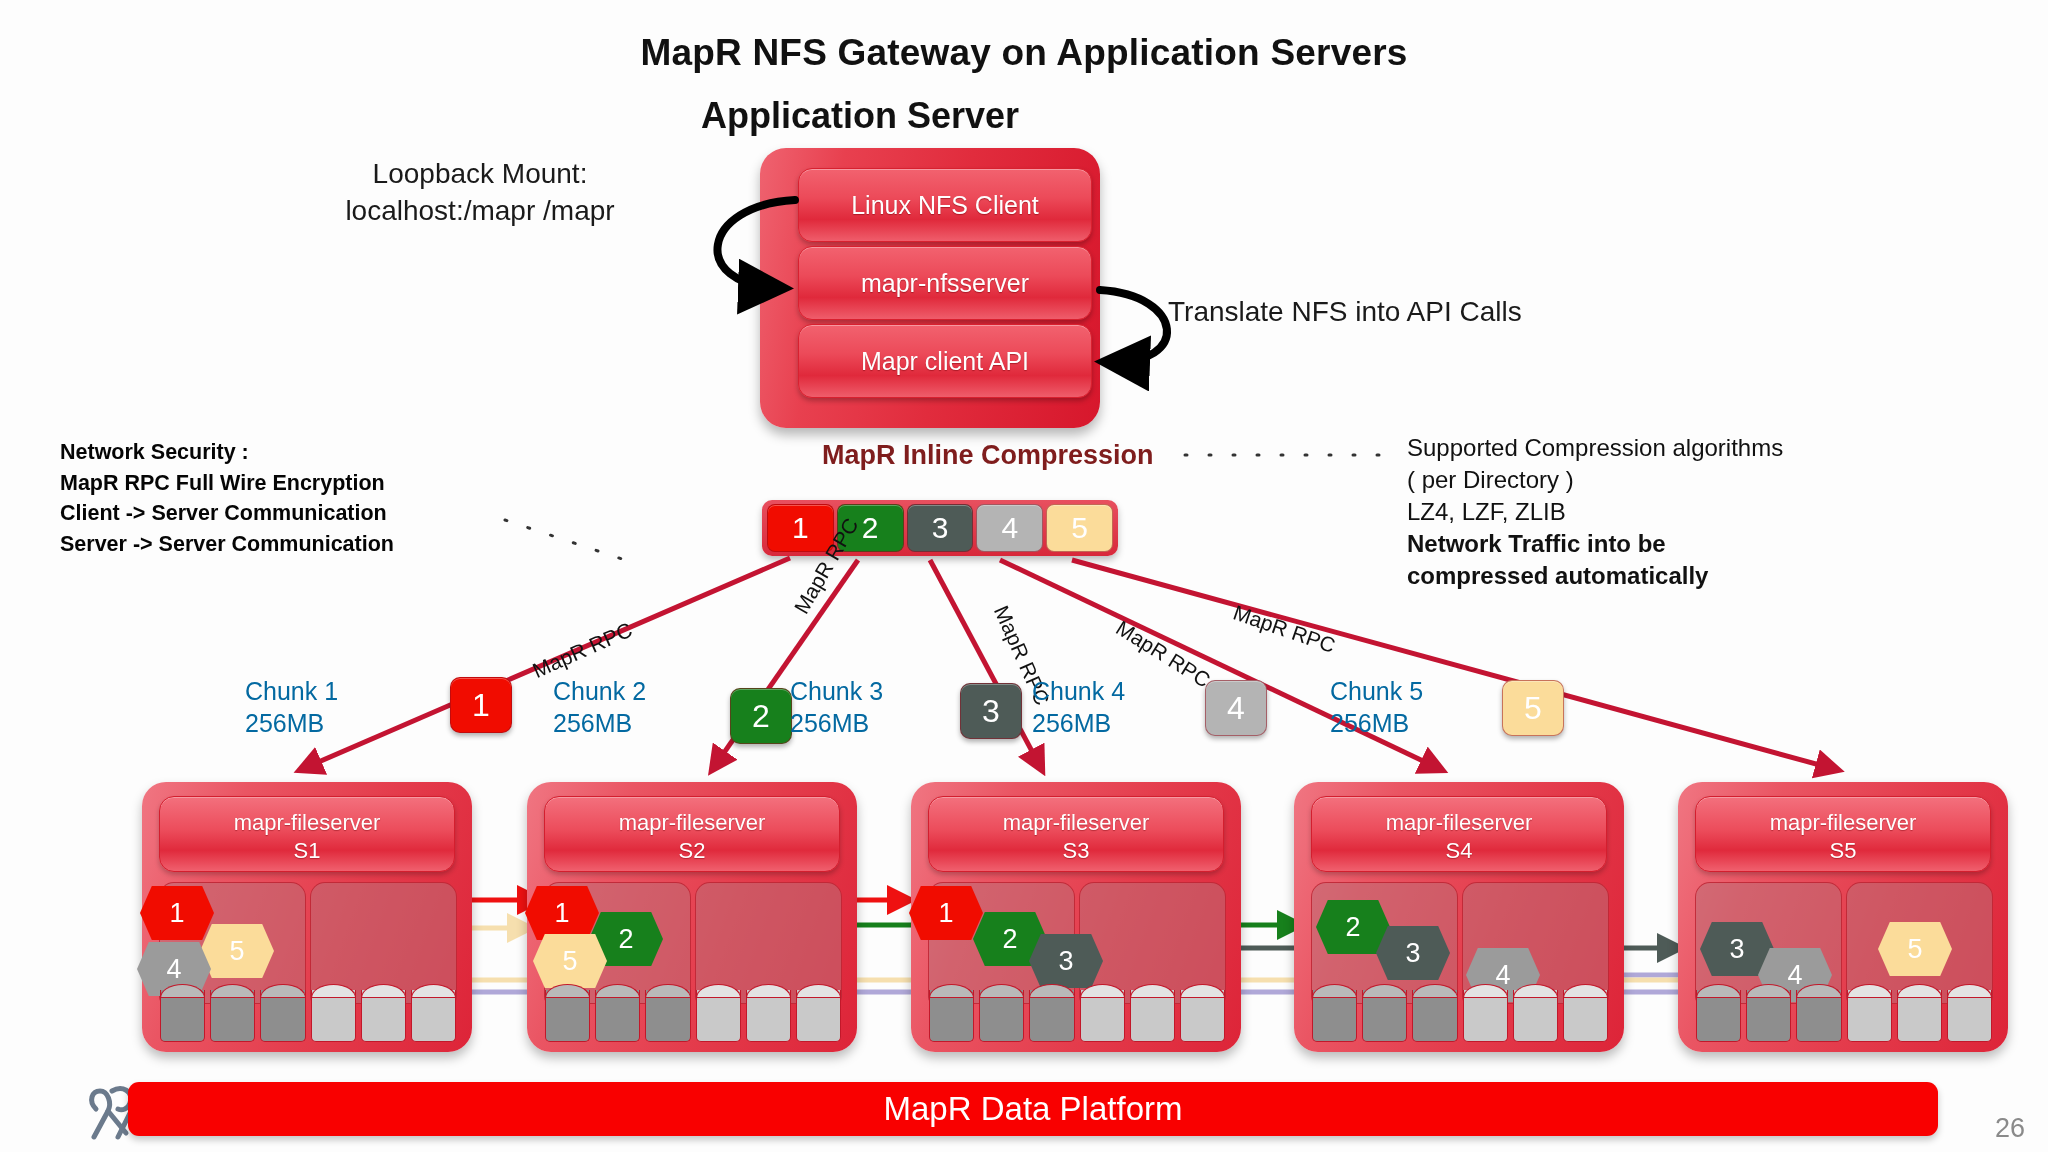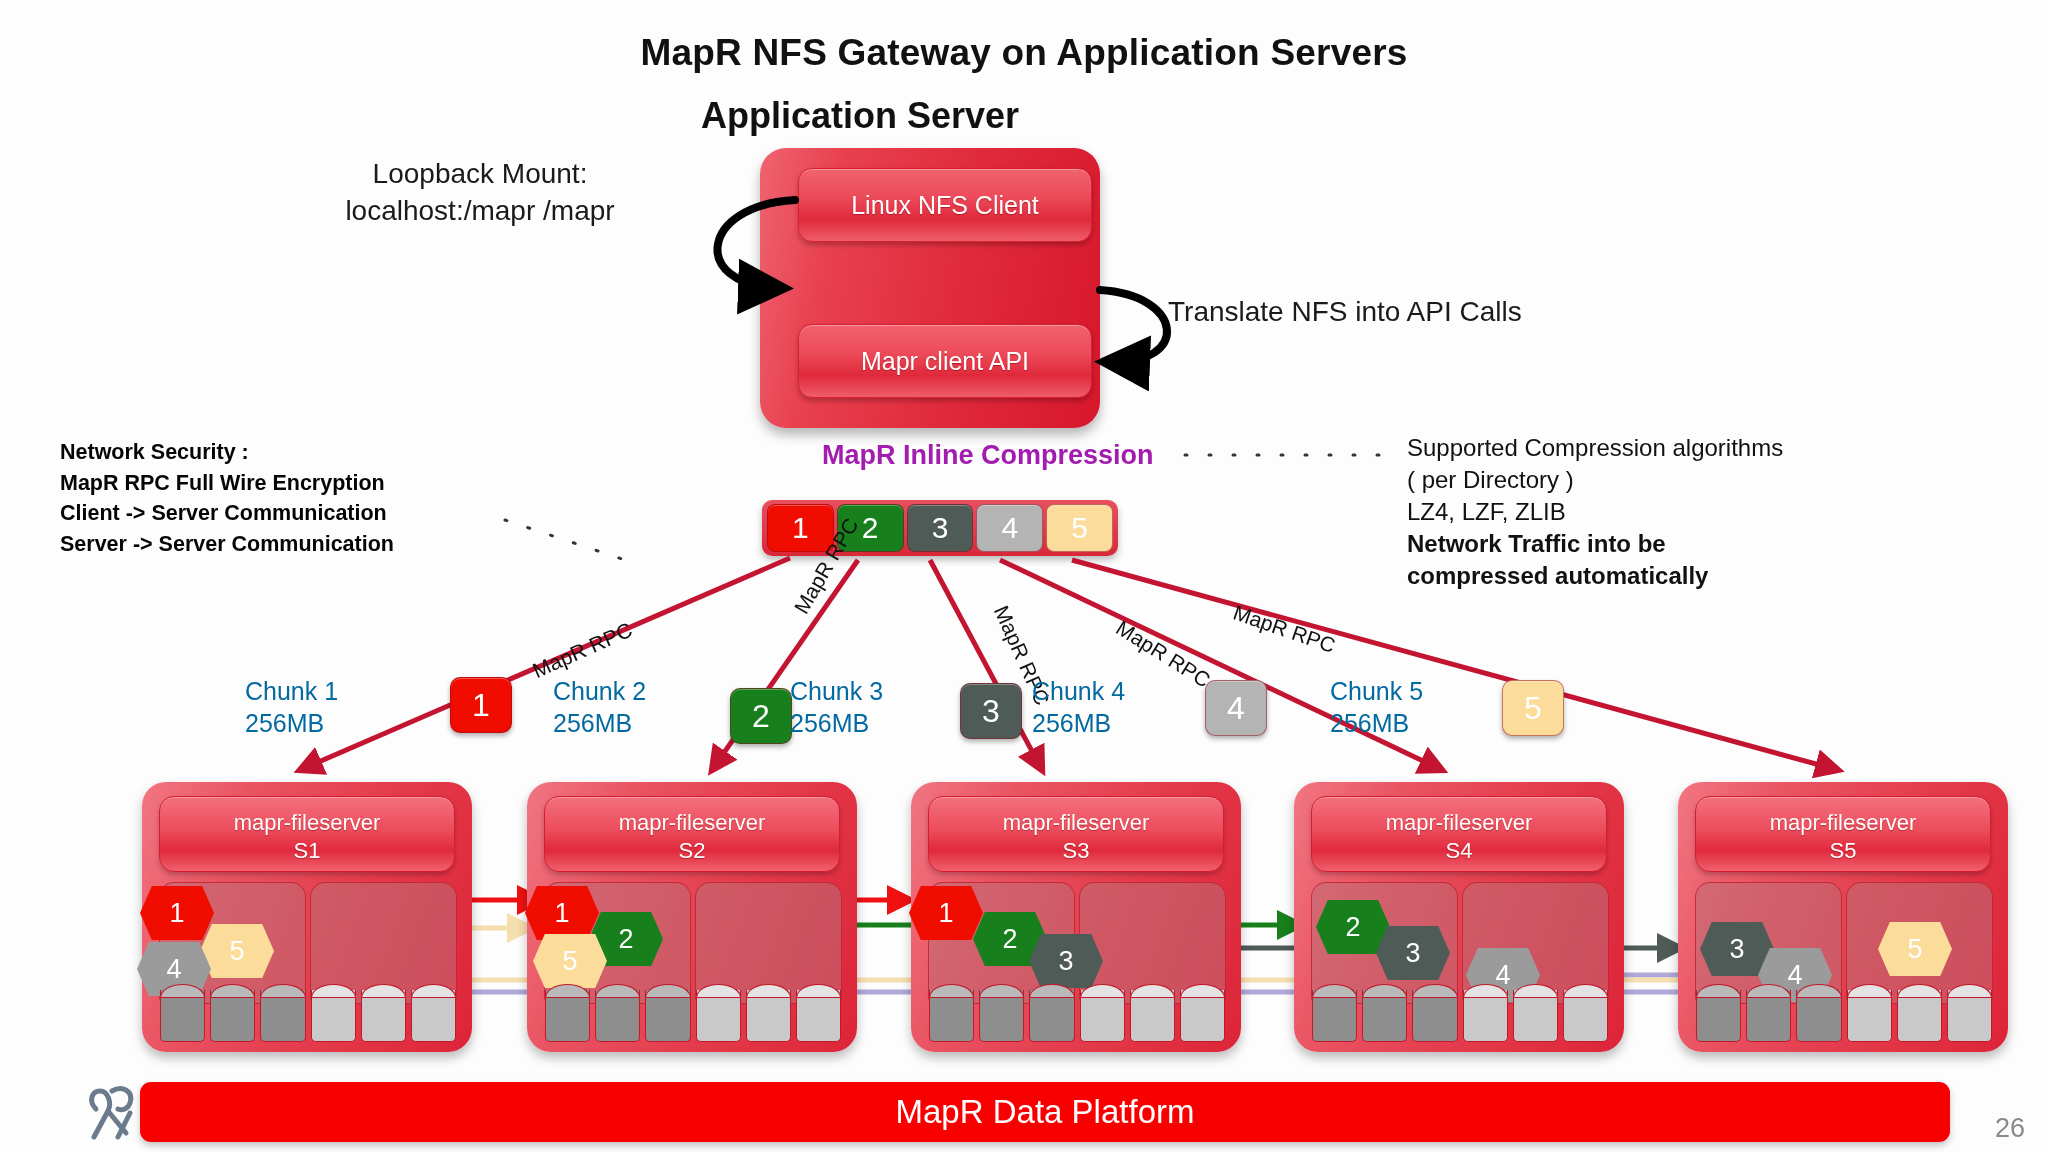--- a/index.html
+++ b/index.html
@@ -27,21 +27,21 @@
     font-size:28px;color:#1a1a1a;line-height:1.33;
   }
   .translate{
     left:1168px;top:290px;font-size:28px;color:#1a1a1a;white-space:nowrap;margin-top:6px;
   }
   .netsec{
     left:60px;top:425px;font-size:21.5px;font-weight:bold;color:#050505;
     line-height:1.42;white-space:nowrap;margin-top:12px;
   }
   .inline-comp{
-    left:822px;top:440px;font-size:27px;font-weight:bold;color:#a21caf;white-space:nowrap;
+    left:822px;top:440px;font-size:27px;font-weight:bold;color:#7f1d1d;white-space:nowrap;
   }
   .comp-info{
     left:1407px;top:432px;font-size:24px;color:#111;line-height:1.33;white-space:nowrap;
   }
 
   
   .appserver-box{
     left:760px;top:148px;width:340px;height:280px;border-radius:26px;
     background:linear-gradient(100deg,#ef6370 0%,#e8404f 22%,#e12c3d 55%,#d7172c 100%);
     box-shadow:0 7px 12px rgba(0,0,0,.28);
@@ -111,21 +111,21 @@
   .hex{
     position:absolute;width:74px;height:54px;
     clip-path:polygon(16% 0,84% 0,100% 50%,84% 100%,16% 100%,0 50%);
     display:flex;align-items:center;justify-content:center;
     font-size:27px;color:#fff;
     filter:drop-shadow(0 2px 3px rgba(0,0,0,.35));
   }
 
   
   .platform{
-    left:140px;top:1082px;width:1810px;height:60px;border-radius:11px;
+    left:128px;top:1082px;width:1810px;height:54px;border-radius:11px;
     background:#f90000;box-shadow:0 4px 7px rgba(0,0,0,.22);
     color:#fff;font-size:33px;display:flex;align-items:center;justify-content:center;
   }
   .pagenum{left:1995px;top:1098px;font-size:27px;color:#8a8a8a;margin-top:15px;}
   .logo-glyph{left:82px;top:1075px;width:70px;height:66px;}
 
   svg.layer{position:absolute;left:0;top:0;width:2048px;height:1152px;pointer-events:none;}
   .rpc-label{
     position:absolute;font-size:21px;color:#111;white-space:nowrap;
     transform-origin:left center;
@@ -162,20 +162,21 @@
     <div style="font-weight:bold">compressed automatically</div>
   </div>
 
   <svg class="layer">
     <line x1="505" y1="520" x2="625" y2="560" stroke="#333" stroke-width="3" stroke-dasharray="2 22" stroke-linecap="round"></line>
     <line x1="1185" y1="455" x2="1398" y2="455" stroke="#333" stroke-width="3" stroke-dasharray="2 22" stroke-linecap="round"></line>
   </svg>
 
   <div class="abs appserver-box">
     <div class="app-row r1">Linux NFS Client</div>
+    <div class="app-row r2">mapr-nfsserver</div>
     <div class="app-row r3">Mapr client API</div>
   </div>
 
   <svg class="layer">
     <defs>
       <marker id="blkarrow" markerWidth="7" markerHeight="7" refX="5" refY="3.5" orient="auto">
         <path d="M0,0 L7,3.5 L0,7 z" fill="#000"></path>
       </marker>
     </defs>
     <path d="M795,200 C700,205 690,285 778,288" fill="none" stroke="#000" stroke-width="8" stroke-linecap="round" marker-end="url(#blkarrow)"></path>

